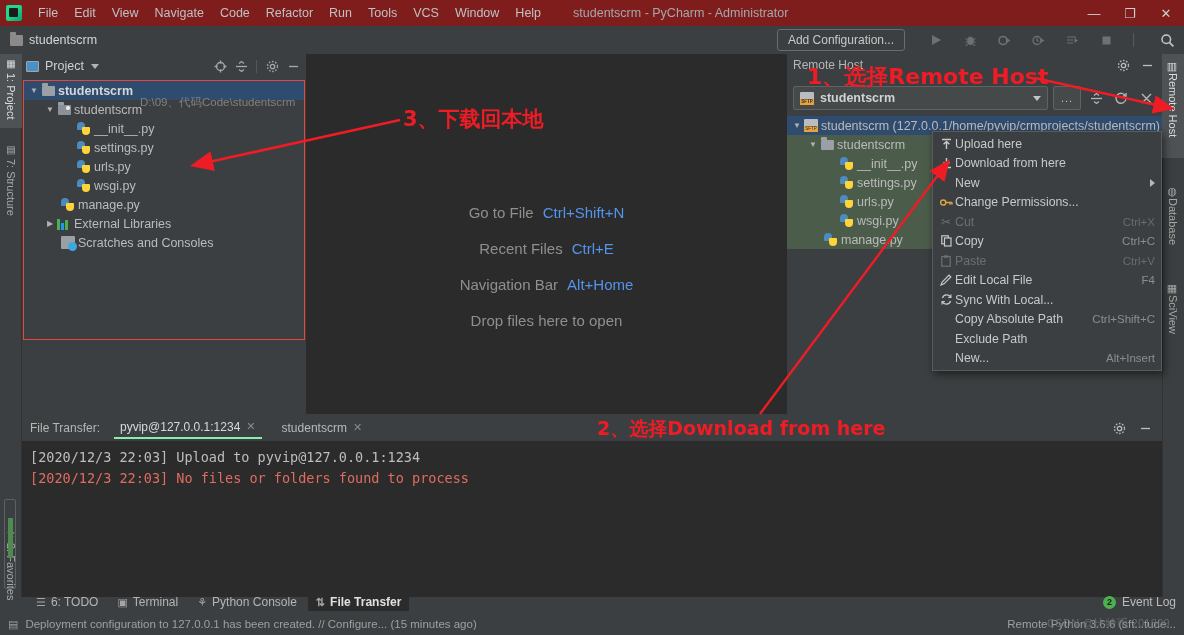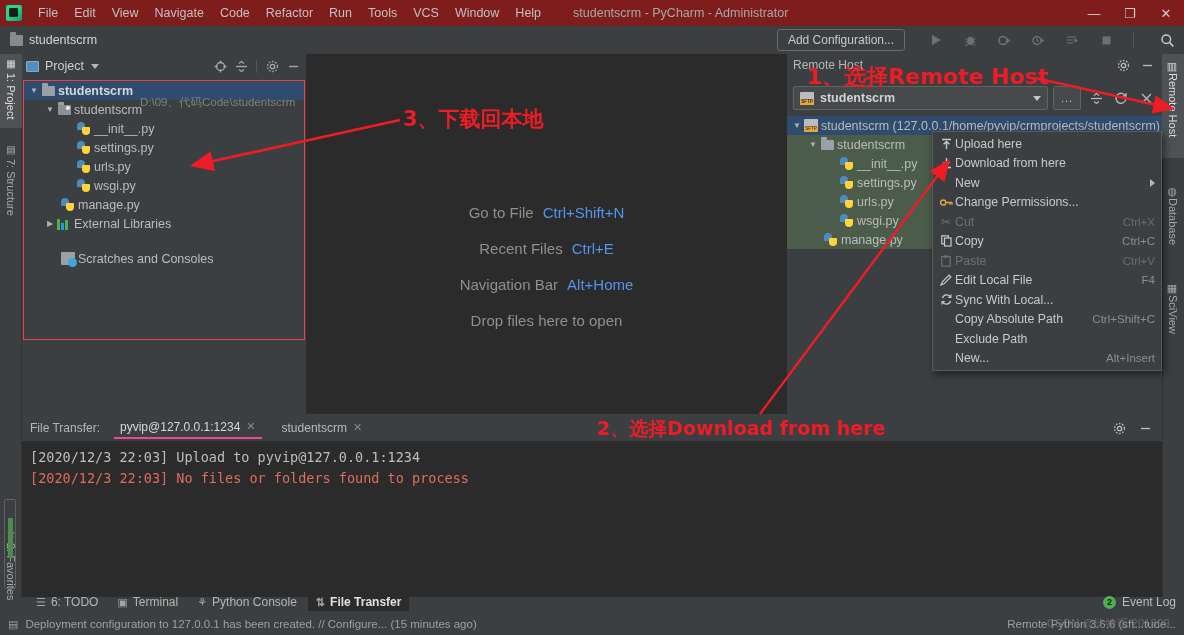--- a/index.html
+++ b/index.html
@@ -265,21 +265,21 @@
   .ft-panel {
     position: absolute; left: 22px; top: 416px; width: 1140px; height: 181px;
     background: #3c3f41;
   }
   .ft-head { height: 24px; display: flex; align-items: center; padding: 0 8px; }
   .ft-label { font-size: 12px; color: #b6b6b6; margin-right: 14px; }
   .ft-tab {
     display: flex; align-items: center; gap: 6px; font-size: 12px;
     color: #b9b9b9; padding: 2px 6px 3px 6px;
   }
-  .ft-tab.active { border-bottom: 2px solid #ec4899; color: #d8d8d8; }
+  .ft-tab.active { border-bottom: 2px solid #86efac; color: #d8d8d8; }
   .ft-x { color: #8a8a8a; font-size: 11px; }
   .ft-head-icons { margin-left: auto; display:flex; align-items:center; gap:8px; }
 
   .console {
     position: absolute; left: 0; top: 25px; width: 1140px; height: 156px;
     background: #2b2b2b;
     font-family: "DejaVu Sans Mono", monospace;
     font-size: 13.5px; padding: 6px 8px;
     line-height: 21px;
   }
@@ -534,21 +534,21 @@
         <span class="tw-arrow">▶</span>
         <span class="ticon">
           <span class="ic-lib">
               <i style="height:11px;background:#4caf50"></i>
               <i style="height:7px;background:#2196f3"></i>
               <i style="height:10px;background:#4caf50"></i>
             </span>
         </span>
         <span class="tlabel">External Libraries</span>
       </div>
-      <div class="trow" style="padding-left:36px;margin-top:16px;">
+      <div class="trow" style="padding-left:36px;">
         <span class="ticon">
             <span class="ic-scratch"></span>
           </span>
         <span class="tlabel">Scratches and Consoles</span>
       </div>
     </div>
   </div>
 
   <div class="editor-area">
     <div class="welcome">

